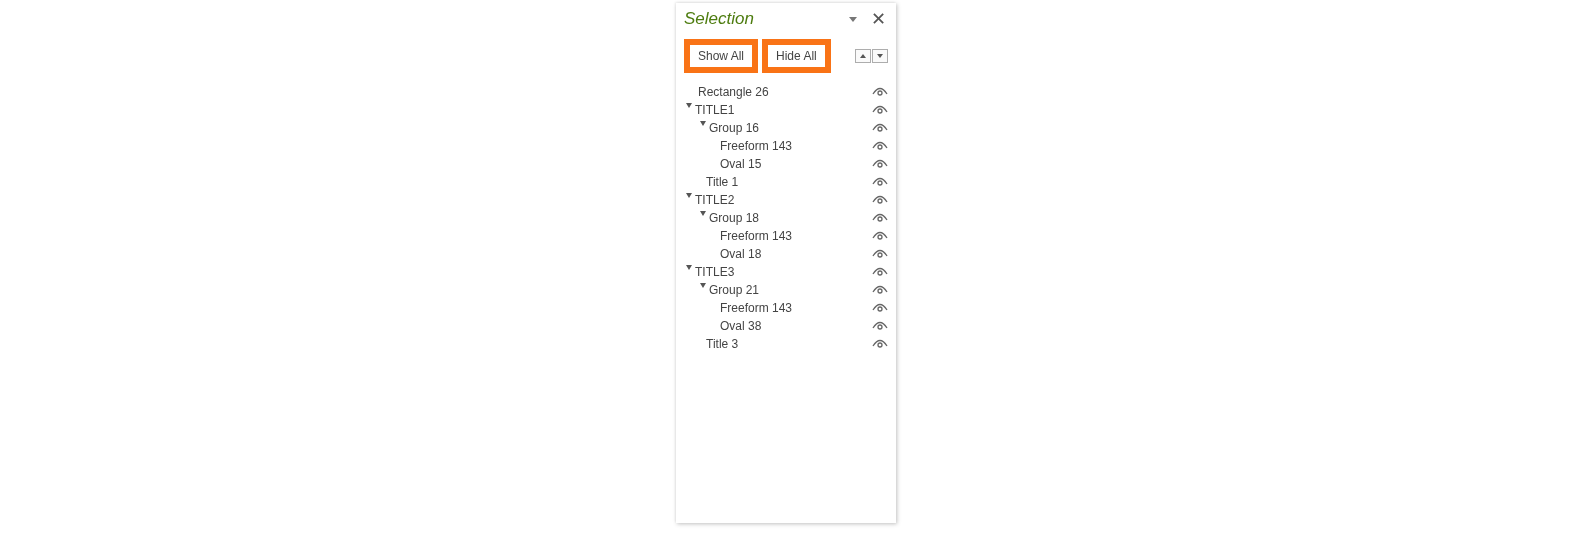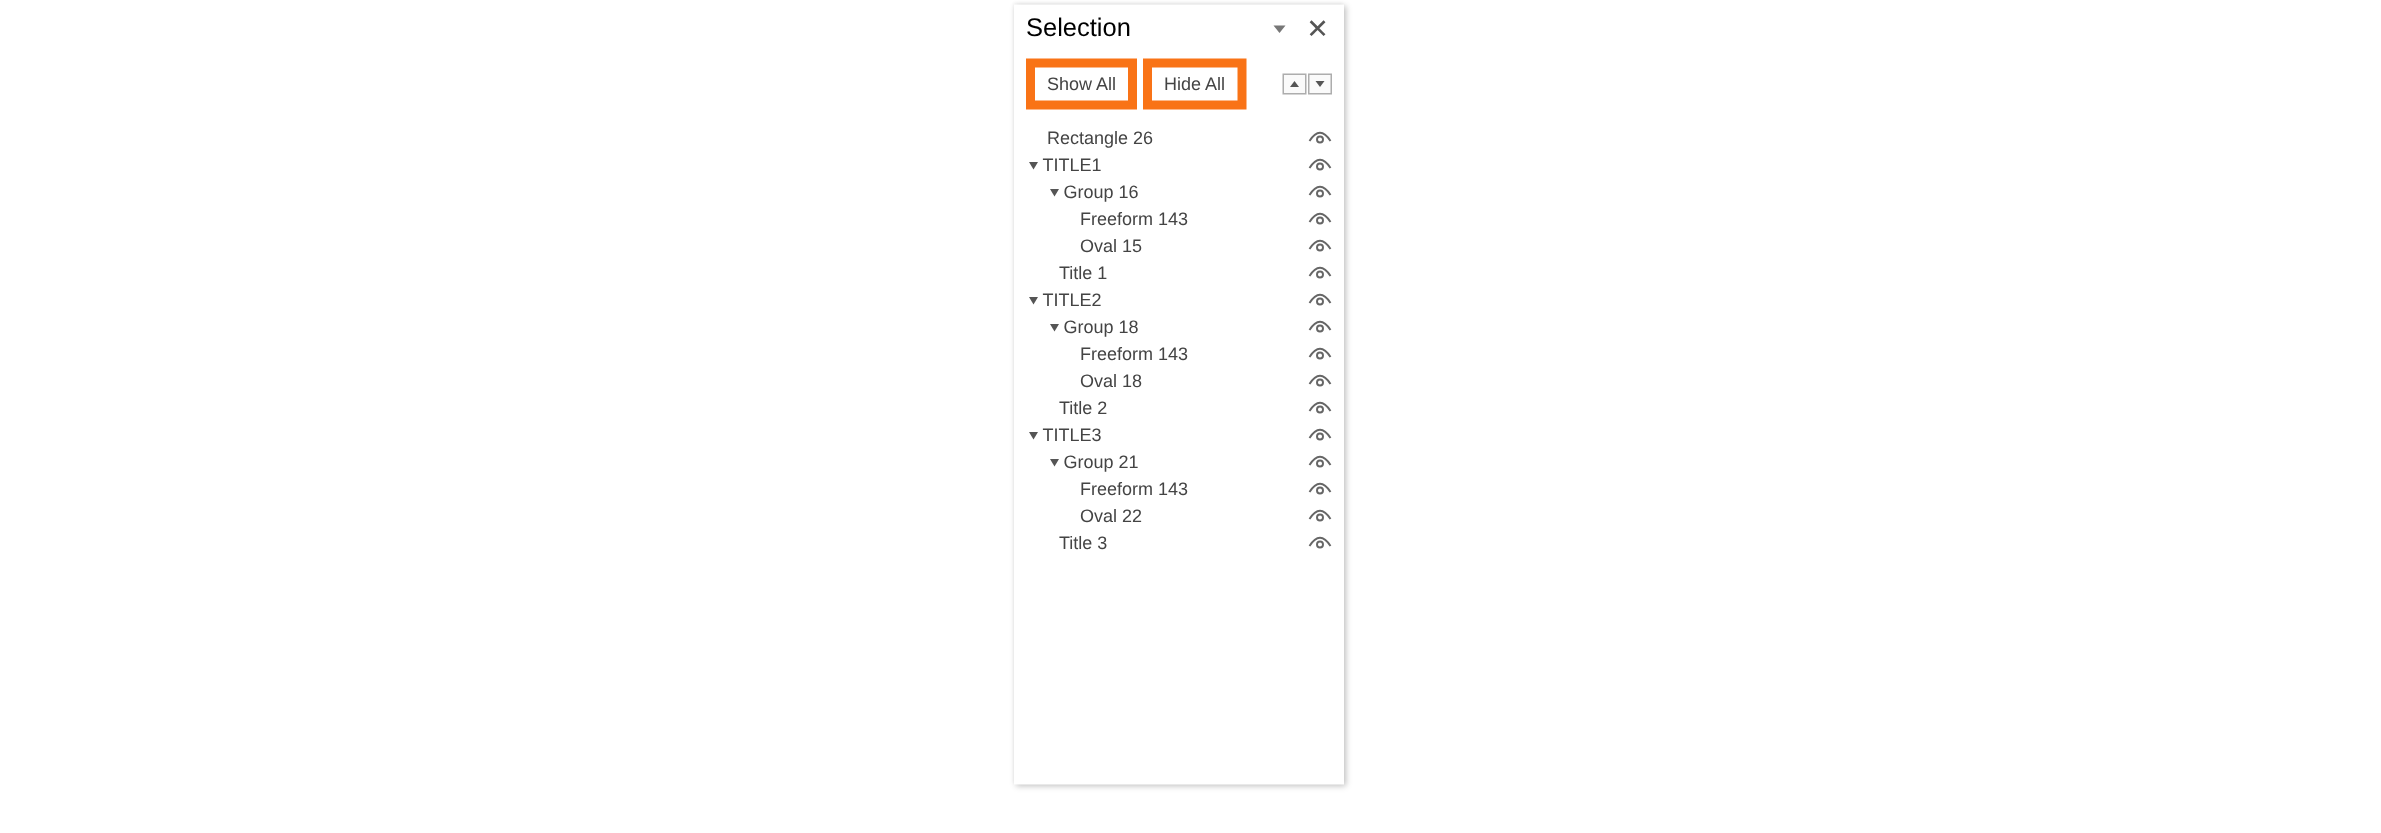--- a/index.html
+++ b/index.html
@@ -24,22 +24,23 @@
       box-shadow: 1px 1px 4px rgba(0,0,0,0.25), -1px -1px 2px rgba(0,0,0,0.05);
     }
     .panel-header {
       display: flex;
       align-items: center;
       justify-content: space-between;
       padding: 6px 8px 6px 8px;
     }
     .panel-title {
       font-size: 17px;
-      color: #000000;
+      color: #4d7c0f;
       font-weight: 400;
+      font-style: italic;
     }
     .header-icons {
       display: flex;
       align-items: center;
       gap: 12px;
     }
     .dropdown-caret {
       width: 0;
       height: 0;
       border-left: 4px solid transparent;
@@ -109,21 +110,21 @@
       display: flex;
       align-items: center;
       justify-content: space-between;
       height: 18px;
       font-size: 12px;
       color: #444;
       cursor: pointer;
     }
     .tree-row-left {
       display: flex;
-      align-items: center;
+      align-items: flex-start;
       gap: 3px;
     }
     .caret {
       width: 0;
       height: 0;
       border-left: 3px solid transparent;
       border-right: 3px solid transparent;
       border-bottom: 5px solid #555;
       transform: rotate(180deg);
       flex-shrink: 0;
@@ -277,31 +278,20 @@
           <span>Oval 18</span>
         </div>
         <div class="eye-icon">
           <svg width="16" height="12" viewBox="0 0 16 12">
             <path d="M1 8 Q8 -3 15 8" fill="none" stroke="#666" stroke-width="1.3"></path>
             <circle cx="8" cy="7" r="2" fill="none" stroke="#666" stroke-width="1.3"></circle>
           </svg>
         </div>
       </div>
       <div class="tree-row">
-        <div class="tree-row-left indent-2b">
-          <span>Title 2</span>
-        </div>
-        <div class="eye-icon">
-          <svg width="16" height="12" viewBox="0 0 16 12">
-            <path d="M1 8 Q8 -3 15 8" fill="none" stroke="#666" stroke-width="1.3"></path>
-            <circle cx="8" cy="7" r="2" fill="none" stroke="#666" stroke-width="1.3"></circle>
-          </svg>
-        </div>
-      </div>
-      <div class="tree-row">
         <div class="tree-row-left indent-1">
           <div class="caret"></div>
           <span>TITLE3</span>
         </div>
         <div class="eye-icon">
           <svg width="16" height="12" viewBox="0 0 16 12">
             <path d="M1 8 Q8 -3 15 8" fill="none" stroke="#666" stroke-width="1.3"></path>
             <circle cx="8" cy="7" r="2" fill="none" stroke="#666" stroke-width="1.3"></circle>
           </svg>
         </div>
@@ -324,21 +314,21 @@
         </div>
         <div class="eye-icon">
           <svg width="16" height="12" viewBox="0 0 16 12">
             <path d="M1 8 Q8 -3 15 8" fill="none" stroke="#666" stroke-width="1.3"></path>
             <circle cx="8" cy="7" r="2" fill="none" stroke="#666" stroke-width="1.3"></circle>
           </svg>
         </div>
       </div>
       <div class="tree-row">
         <div class="tree-row-left indent-3">
-          <span>Oval 22</span>
+          <span>Oval 38</span>
         </div>
         <div class="eye-icon">
           <svg width="16" height="12" viewBox="0 0 16 12">
             <path d="M1 8 Q8 -3 15 8" fill="none" stroke="#666" stroke-width="1.3"></path>
             <circle cx="8" cy="7" r="2" fill="none" stroke="#666" stroke-width="1.3"></circle>
           </svg>
         </div>
       </div>
       <div class="tree-row">
         <div class="tree-row-left indent-2b">

